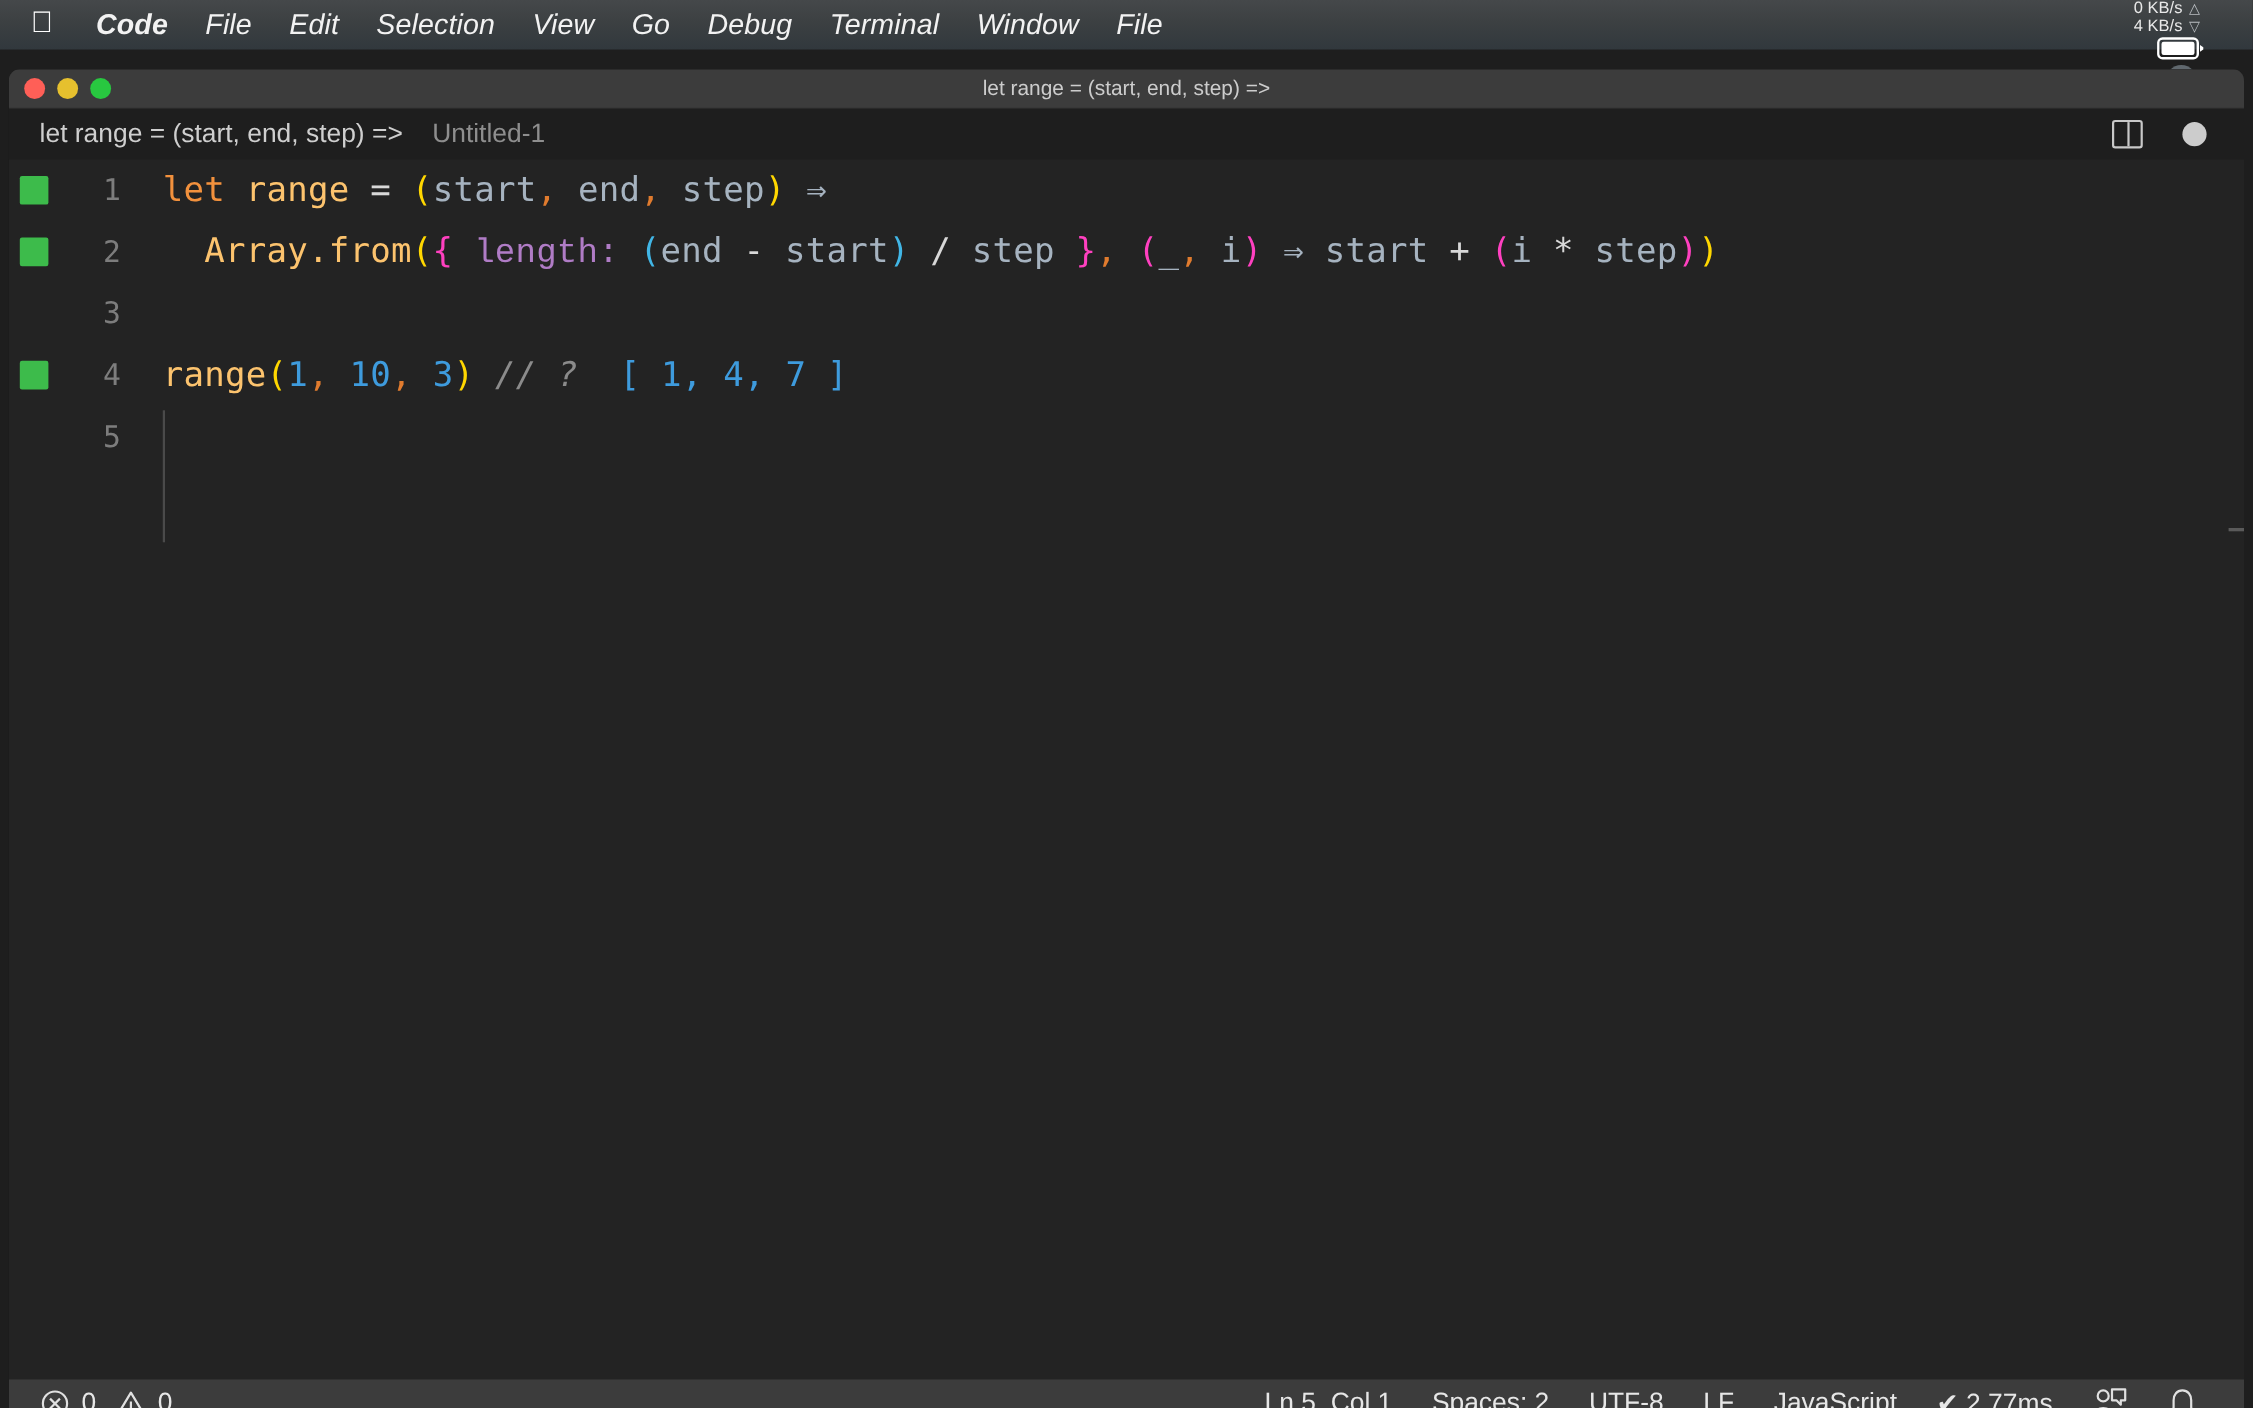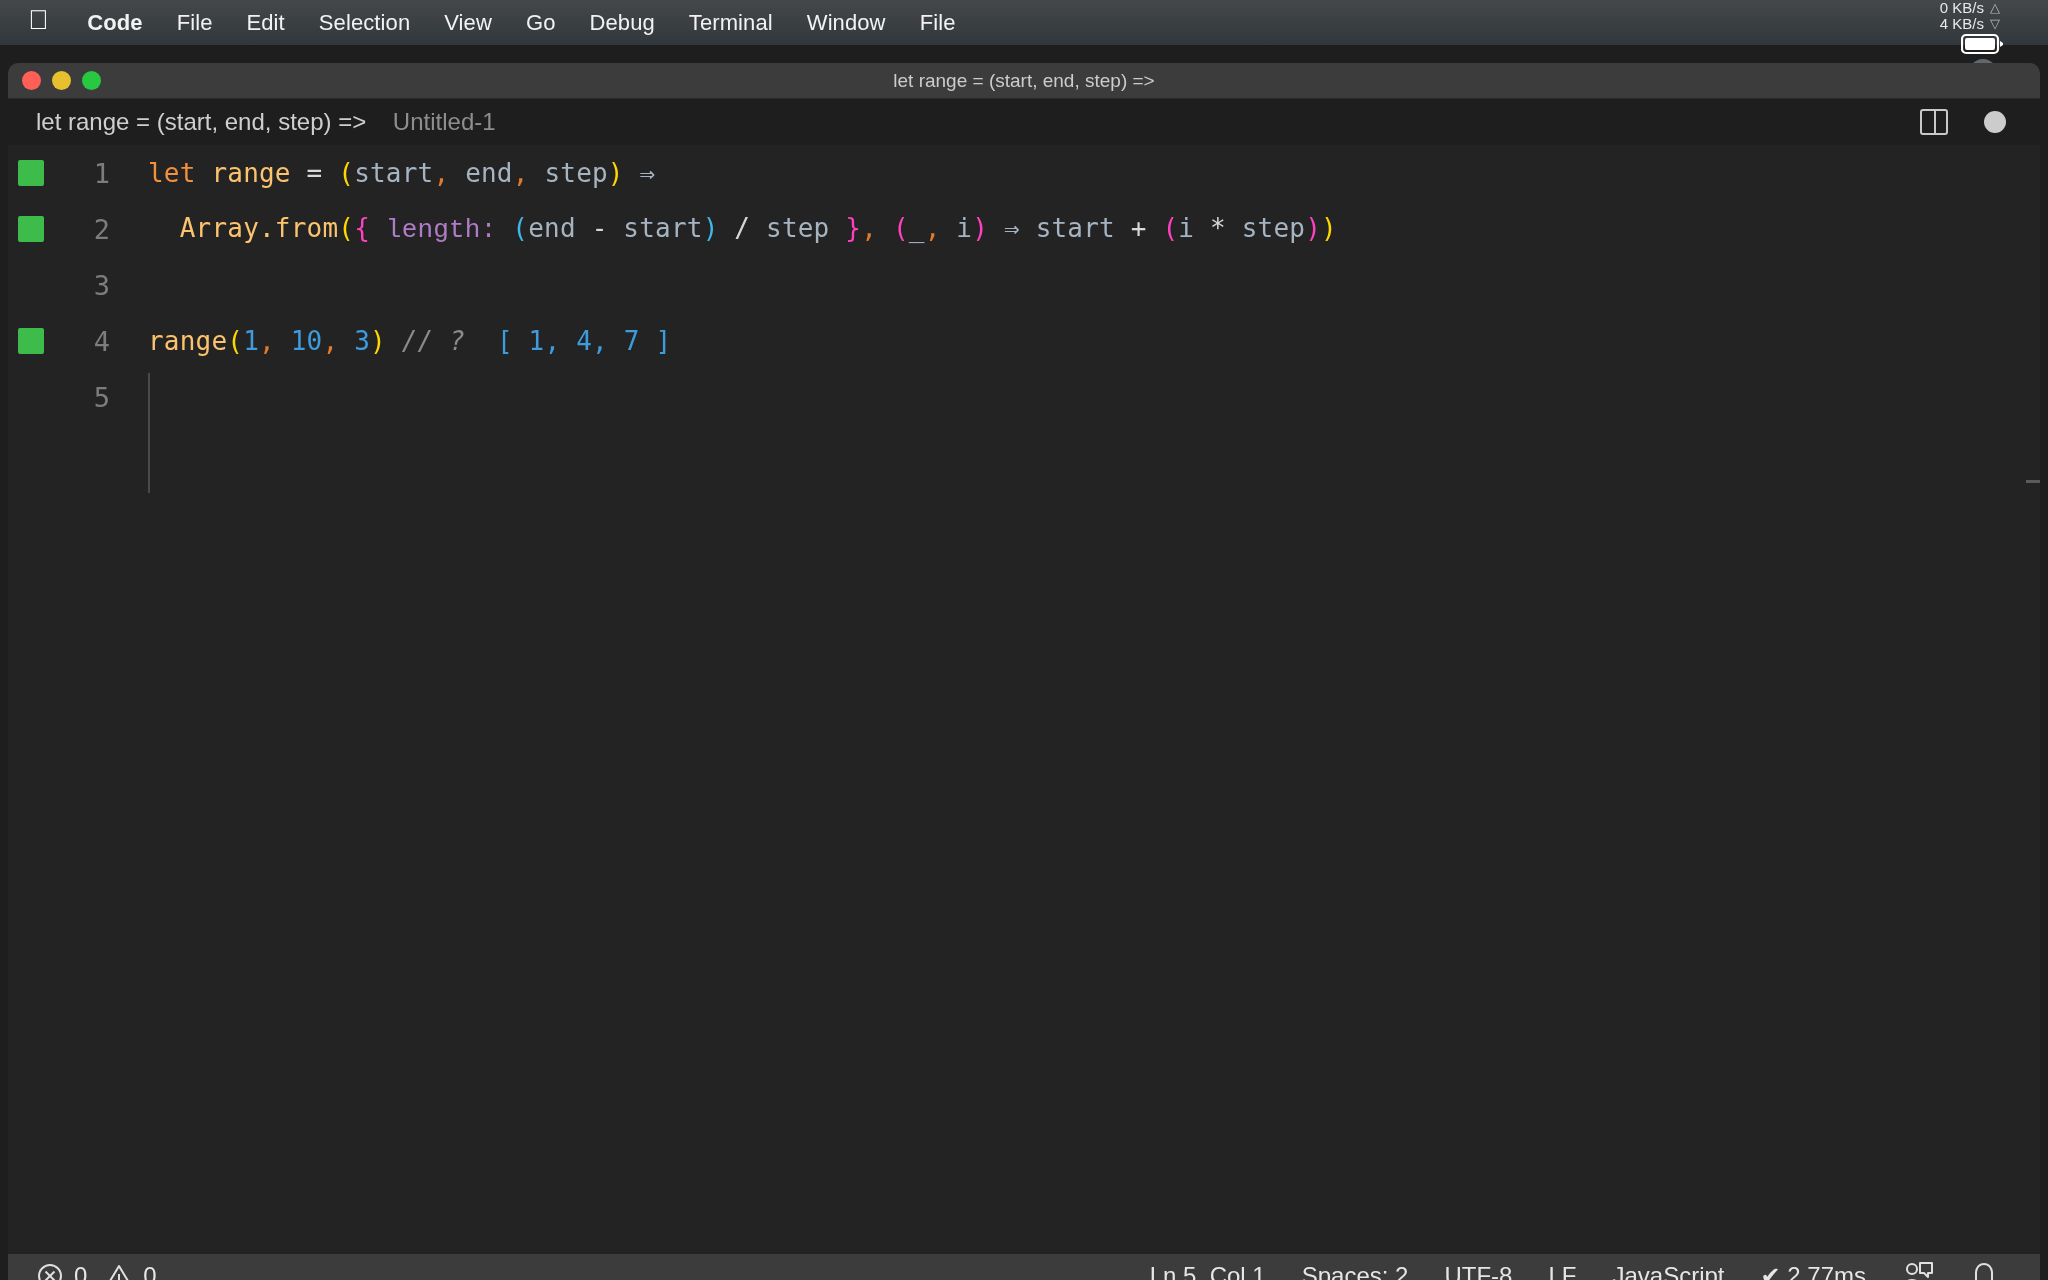--- a/index.html
+++ b/index.html
@@ -15,22 +15,22 @@
     position:absolute; top:0; left:0; width:2048px; height:45px;
     background:linear-gradient(to bottom,#45484a 0%,#3c4042 45%,#31383d 100%);
     display:flex; align-items:center;
     color:#ffffff;
   }
   #menubar .apple {
     margin-left:28px; margin-right:22px;
     font-size:27px; line-height:1; position:relative; top:-2px;
   }
   .menu-item {
-    font-size:22px; padding:0 17px; white-space:nowrap;
-    color:#f2f2f2; letter-spacing:0.1px;
+    font-size:26px; padding:0 17px; white-space:nowrap;
+    color:#f2f2f2; letter-spacing:0.1px;font-style:italic;
   }
   .menu-item.bold { font-weight:bold; }
   #menubar-right {
     margin-left:auto; display:flex; align-items:center; height:45px;
     padding-right:22px;
     flex-direction:column;
   }
   .net-speed {
     display:flex; align-items:center; font-size:15px; line-height:16px;
     color:#e8e8e8; margin-right:26px;
@@ -89,21 +89,21 @@
     font-family:"DejaVu Sans Mono", monospace;
     overflow:hidden;
   }
   .code-row { display:flex; align-items:center; height:56px; }
   .gutter-flag { width:46px; display:flex; justify-content:center; }
   .flag-box { width:26px; height:26px; background:#3dbb4b; border-radius:2px; }
   .linenum {
     width:72px; text-align:right; color:#7d7d7d; font-size:27px;
     padding-right:16px;
   }
-  .code-text { font-size:26px; white-space:pre; letter-spacing:0.2px; padding-left:22px; }
+  .code-text { font-size:31px; white-space:pre; letter-spacing:0.2px; padding-left:22px; }
   .indent-guide {
     position:absolute; left:140px; top:228px; width:2px; height:120px;
     background:#4a4a4a;
   }
   
   .t-key    { color:#f2913d; }
   .t-fn     { color:#fcc36e; }
   .t-var    { color:#a6b3c0; }
   .t-op     { color:#d8d8d8; }
   .t-p-yel  { color:#ffd700; }

